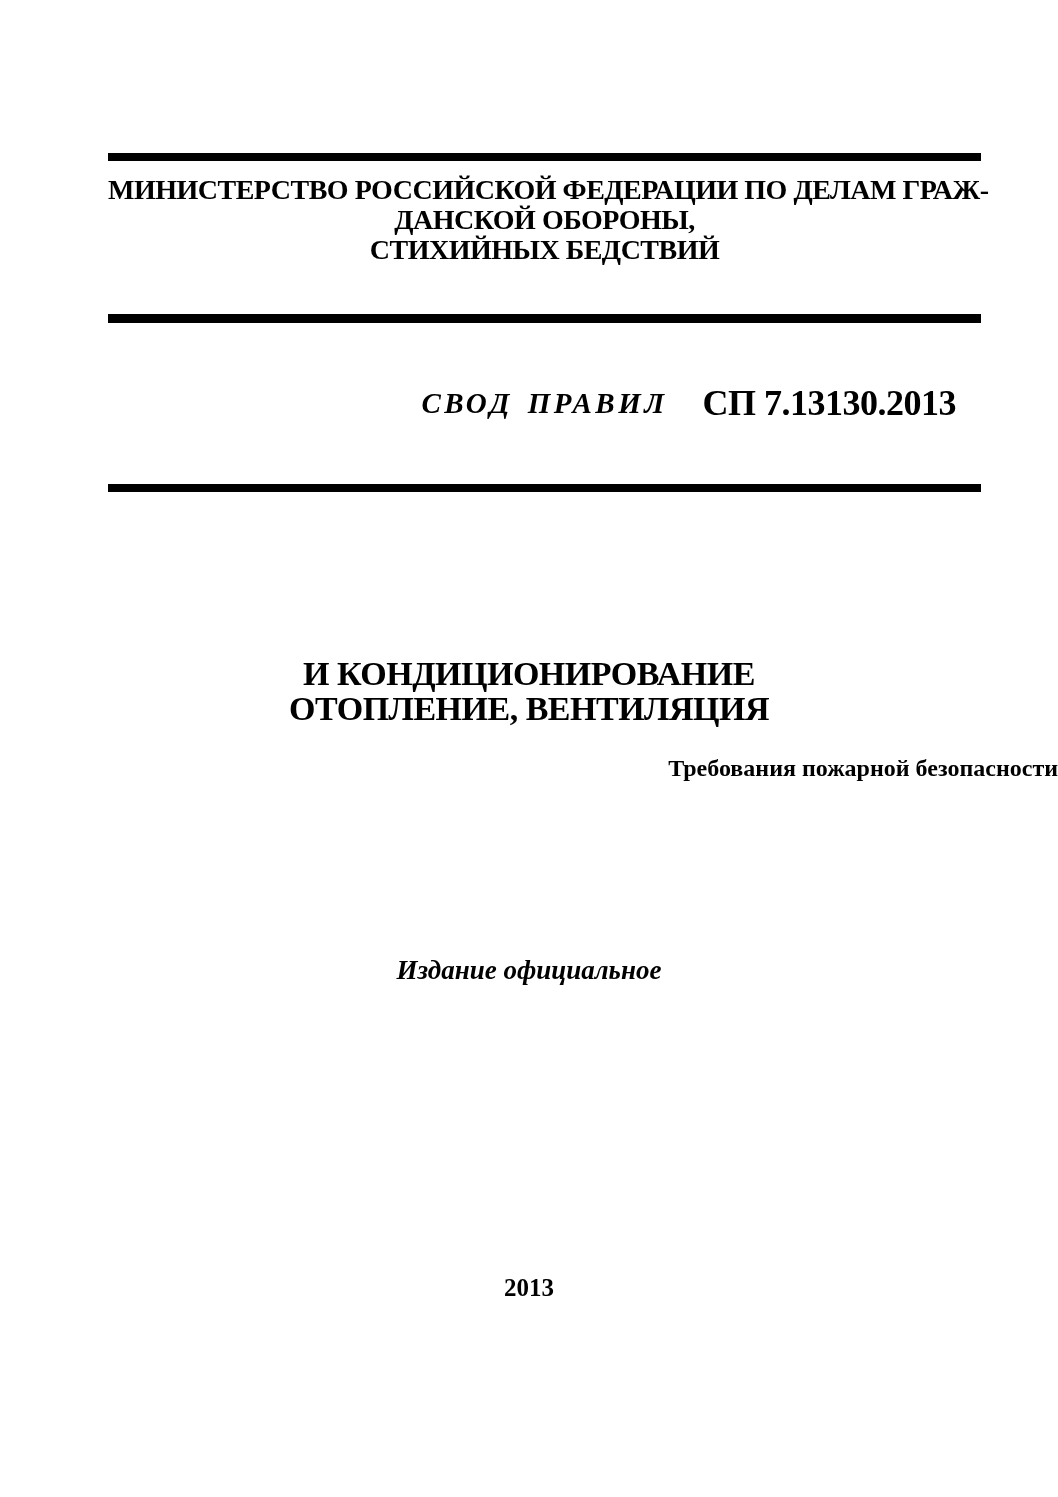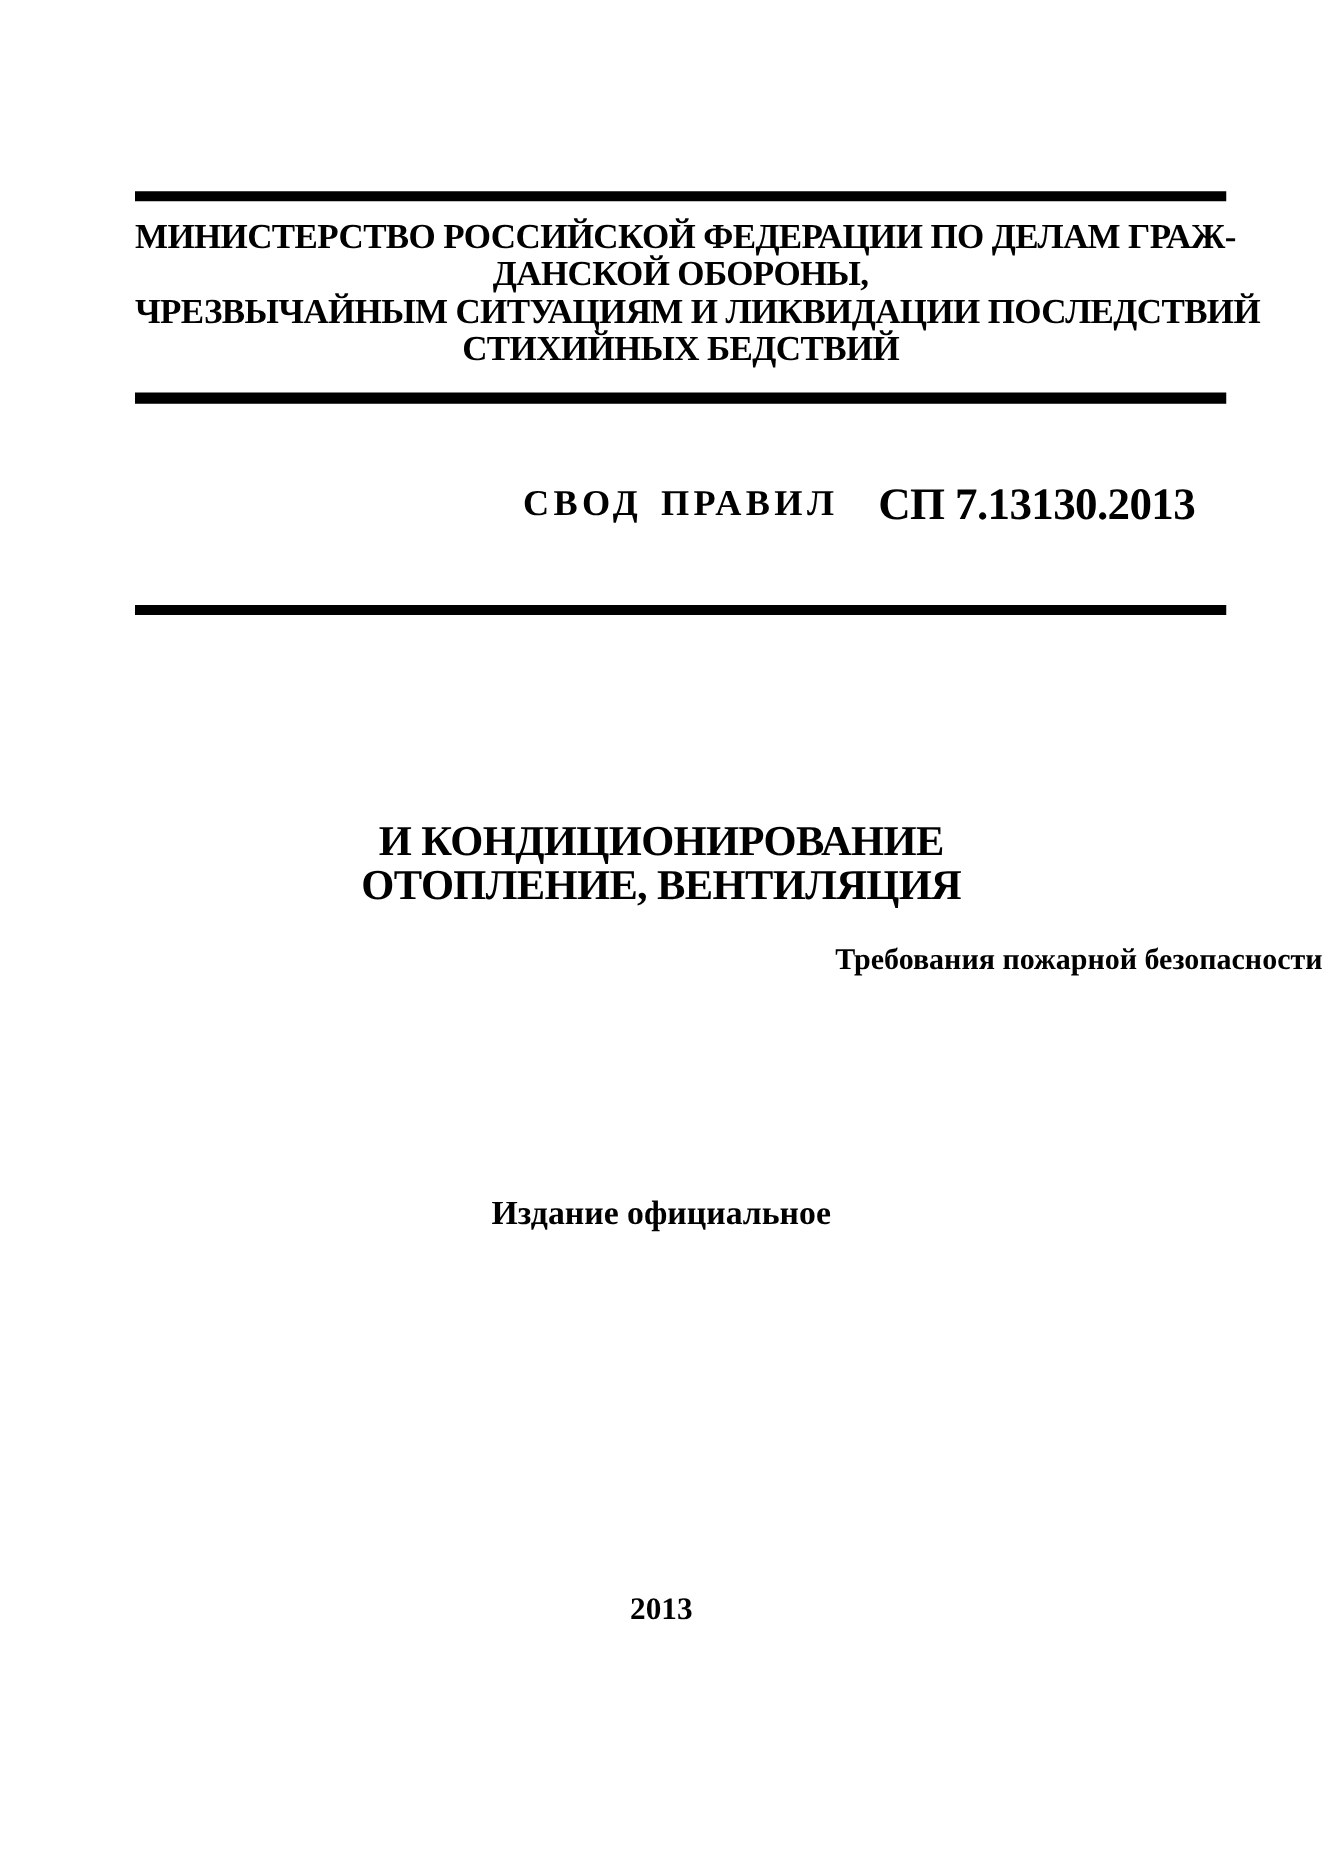--- a/index.html
+++ b/index.html
@@ -53,20 +53,21 @@
     line-height: 34px;
   }
   .doc-label {
     position: absolute;
     left: 50%;
     transform: translateX(-50%);
     font-size: 29px;
     letter-spacing: 0.12em;
     word-spacing: 0.15em;
     white-space: nowrap;
+    font-style: italic;
   }
   .doc-number {
     position: absolute;
     right: 25px;
     font-size: 36px;
     letter-spacing: -0.5px;
     white-space: nowrap;
   }
 
   .title {
@@ -94,20 +95,21 @@
 
   .edition {
     position: absolute;
     top: 955px;
     left: 0;
     width: 1058px;
     text-align: center;
     font-size: 27px;
     line-height: 30px;
     white-space: nowrap;
+    font-style: italic;
   }
 
   .imprint {
     position: absolute;
     top: 1273px;
     left: 0;
     width: 1058px;
     text-align: center;
     font-size: 25px;
     line-height: 29px;
@@ -116,21 +118,20 @@
 </head>
 <body>
 
 <div class="page">
 
   <div class="rule rule-top"></div>
 
   <div class="ministry">
     <div class="mline">МИНИСТЕРСТВО РОССИЙСКОЙ ФЕДЕРАЦИИ ПО ДЕЛАМ ГРАЖ-</div>
     <div class="mline">ДАНСКОЙ ОБОРОНЫ,</div>
-    <div class="mline">ЧРЕЗВЫЧАЙНЫМ СИТУАЦИЯМ И ЛИКВИДАЦИИ ПОСЛЕДСТВИЙ</div>
     <div class="mline">СТИХИЙНЫХ БЕДСТВИЙ</div>
   </div>
 
   <div class="rule rule-middle"></div>
 
   <div class="docline">
     <span class="doc-label">СВОД ПРАВИЛ</span>
     <span class="doc-number">СП 7.13130.2013</span>
   </div>
 

